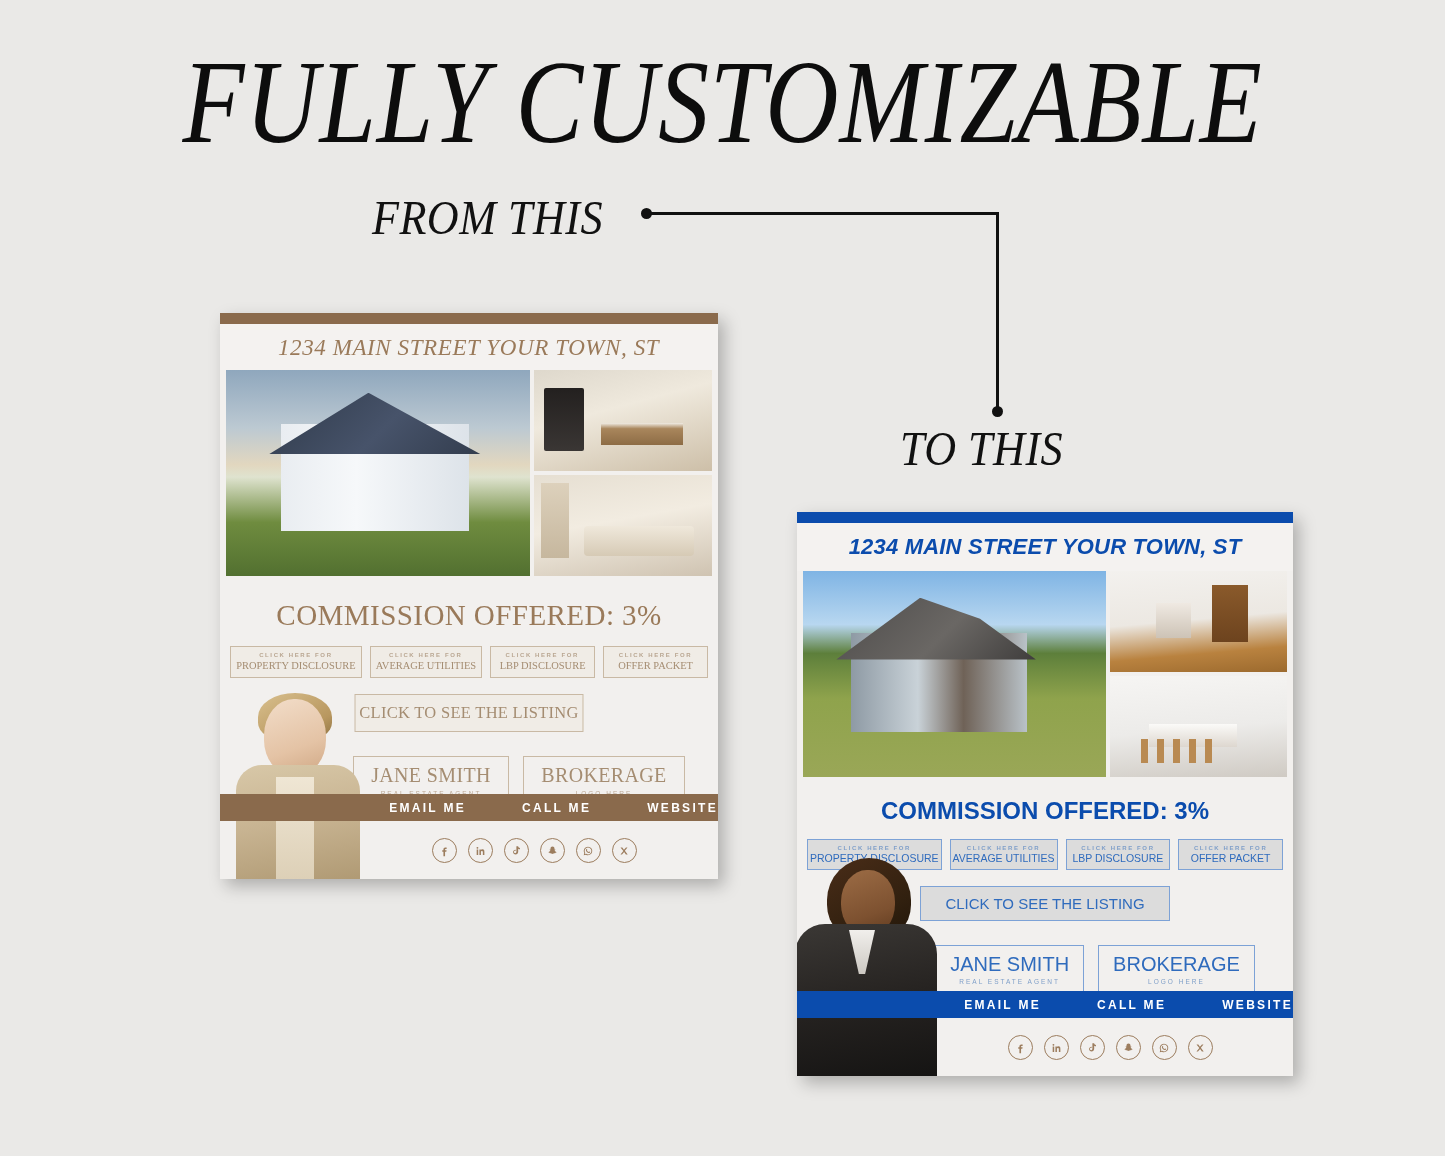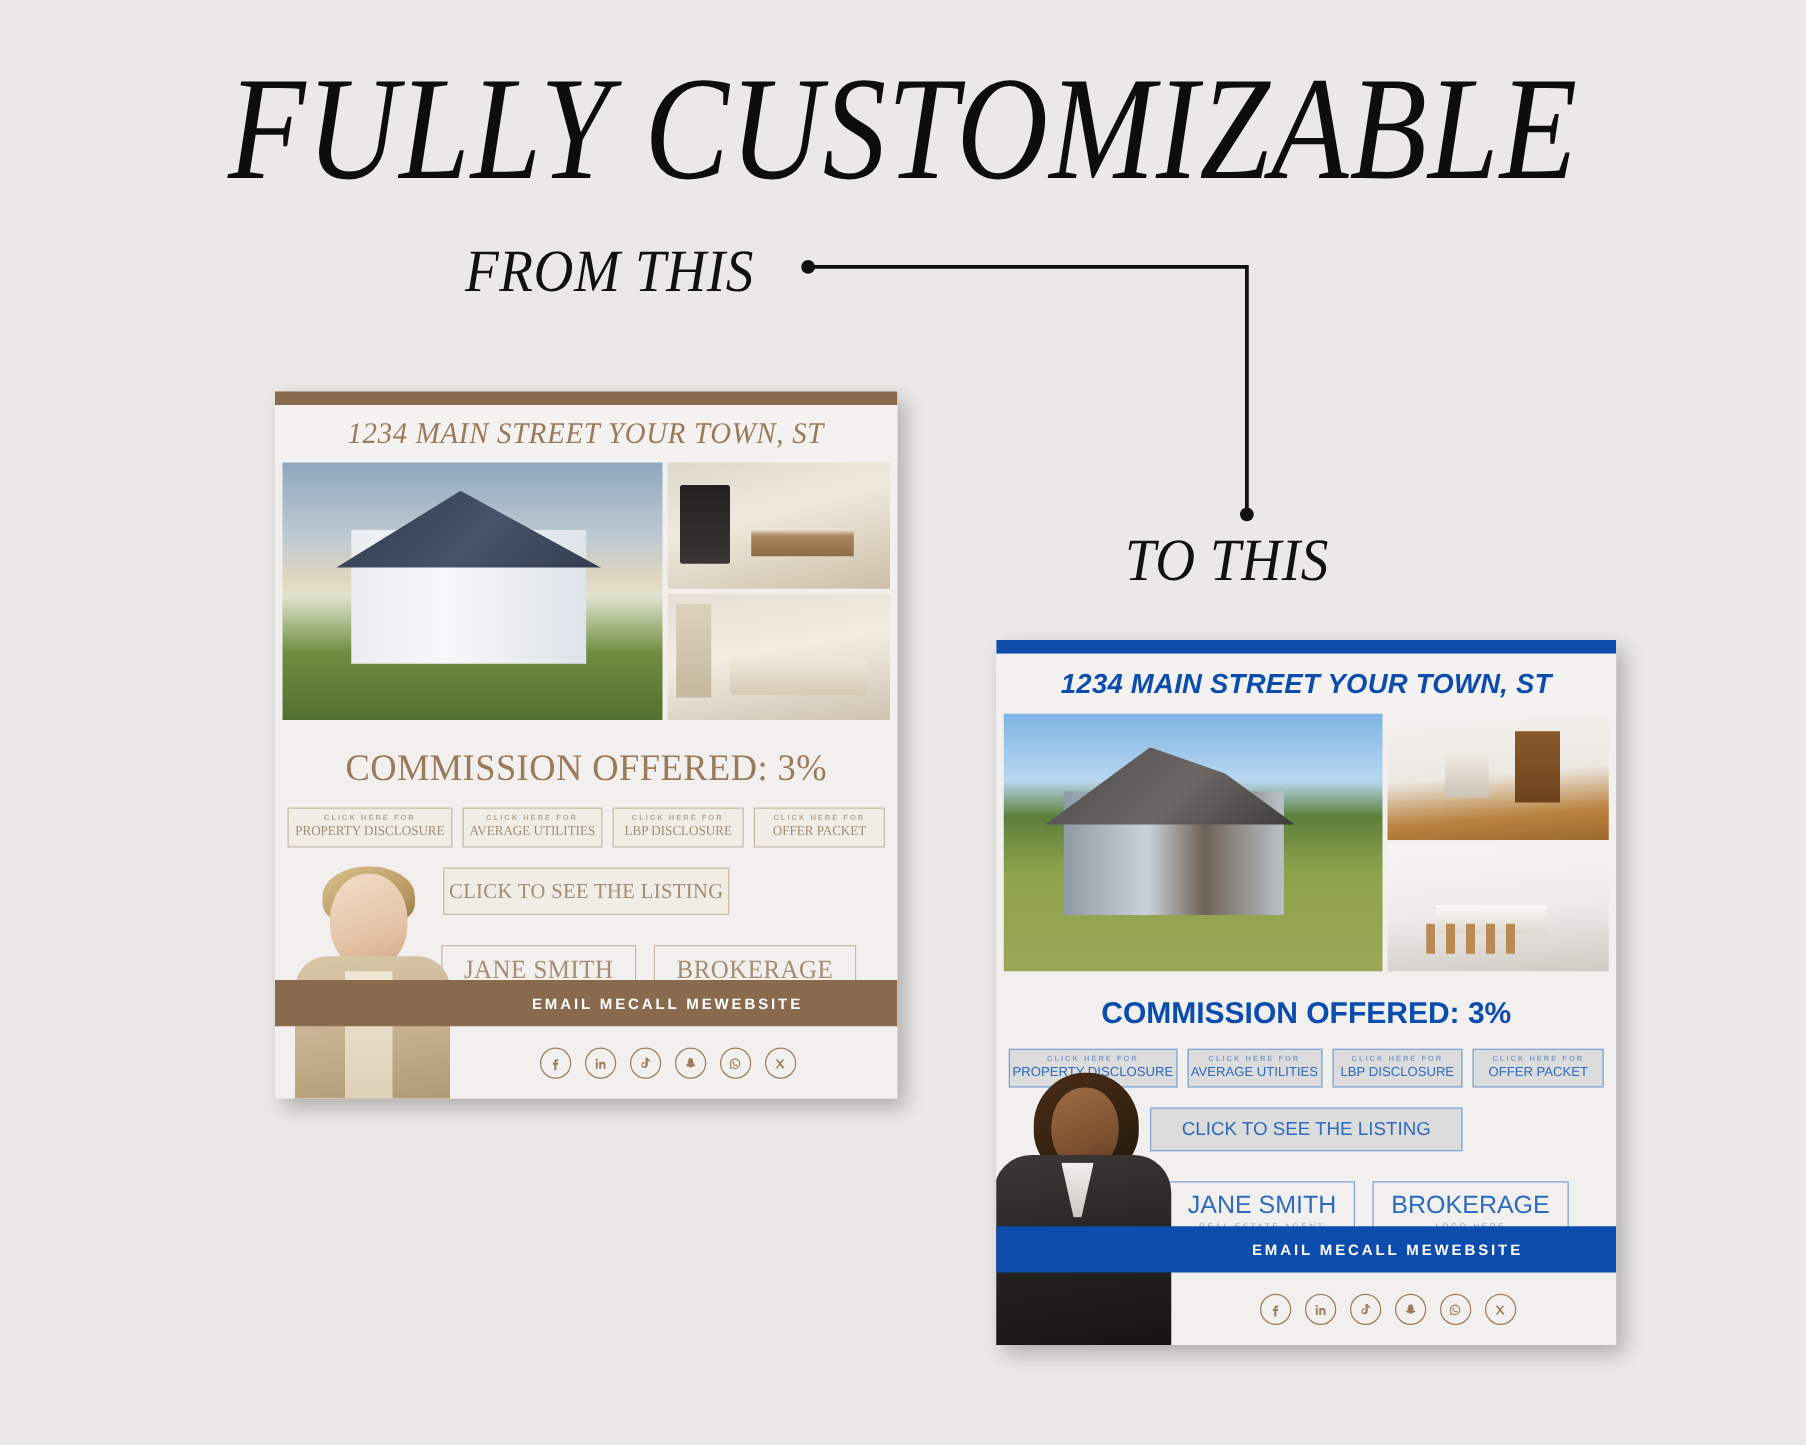--- a/index.html
+++ b/index.html
@@ -402,24 +402,25 @@
   #flyer-blue .brand-name {
     font-family: "Liberation Sans", sans-serif;
     font-size: 20px; color: #2f6bbd;
   }
   #flyer-blue .brand-sub { color: #7f9fc9; }
 
   
   .contact-bar {
     position: absolute;
     left: 0; width: 100%;
-    height: 37px;
+    height: 27px;
     display: flex;
     align-items: center;
-    justify-content: center;
+    justify-content: flex-end;
+    gap: 56px;
     padding-left: 130px;
   }
   #flyer-brown .contact-bar { bottom: 58px; background: #8a6a4c; }
   #flyer-blue  .contact-bar { bottom: 58px; background: #0b4cad; }
   .contact-link {
     color: #fff;
     font-size: 12px;
     font-weight: 700;
     letter-spacing: 2.3px;
     white-space: nowrap;

